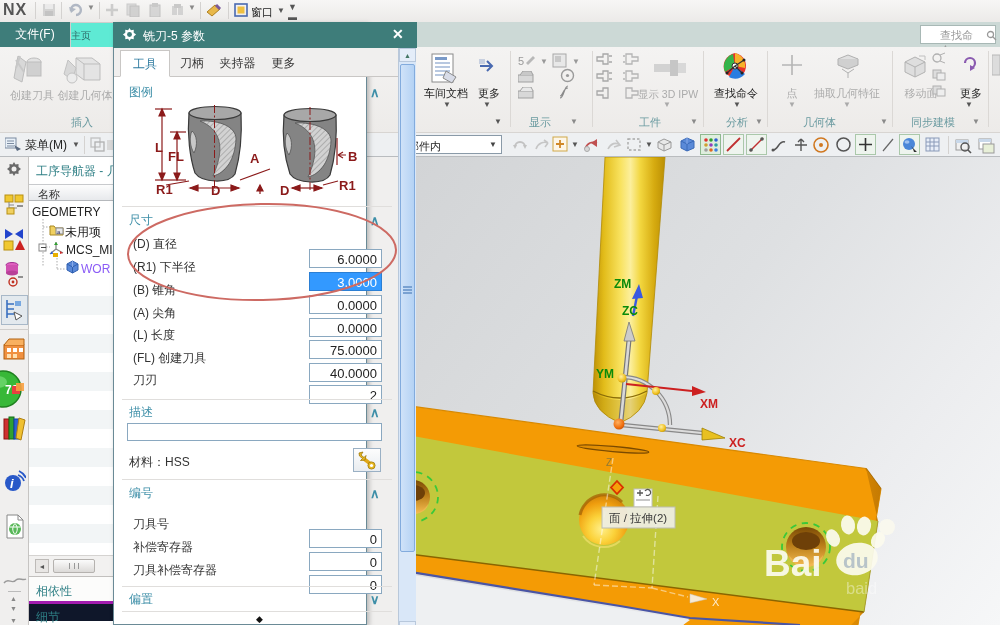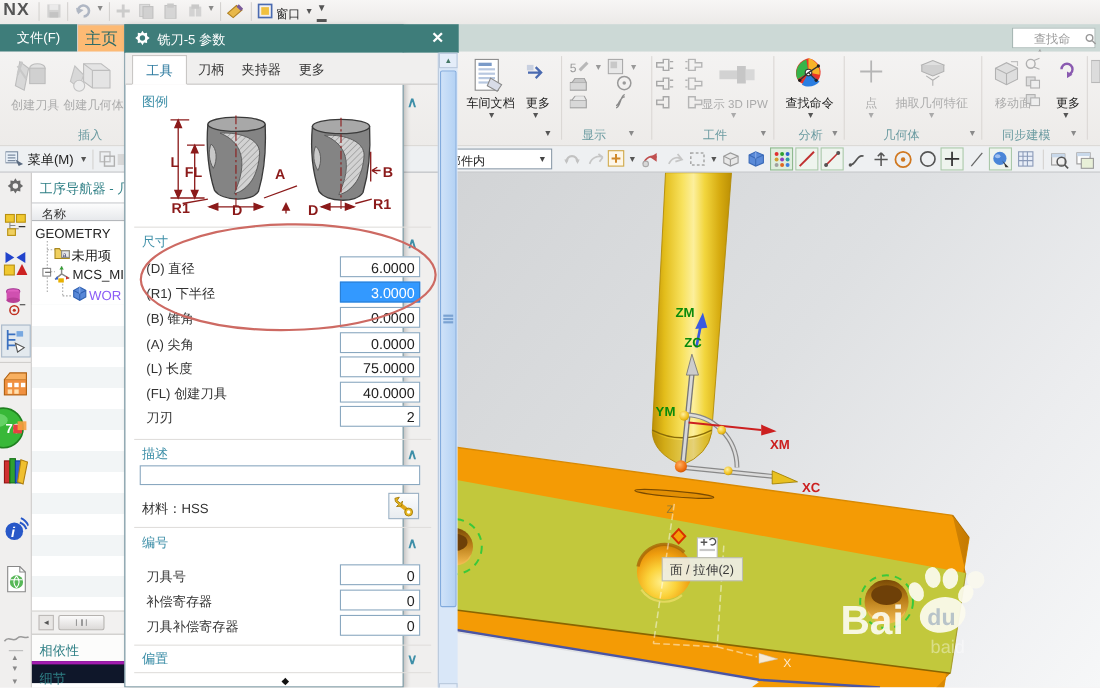--- a/index.html
+++ b/index.html
@@ -9,21 +9,21 @@
 
 #titlebar { position:absolute; left:0; top:0; width:1000px; height:22px;
   background:linear-gradient(#f7f6f5,#eceae8); font-size:12px; color:#222; }
 #titlebar .nx { position:absolute; left:3px; top:1px; font-size:16px; font-weight:bold; color:#555; letter-spacing:1px; }
 #title-text { position:absolute; left:0; right:40px; top:4px; text-align:center; font-size:12px; color:#111; }
 .qat-ico { position:absolute; top:3px; width:14px; height:14px; opacity:.75; }
 .vsep { position:absolute; top:2px; width:1px; height:17px; background:#d4d2d0; }
 
 #tabrow { position:absolute; left:0; top:22px; width:1000px; height:25px; background:#e7e6e5; }
 #tab-file { position:absolute; left:0; top:0; width:70px; height:25px; background:#3e7d7a; color:#fff; font-size:12px; text-align:center; line-height:25px; }
-#tab-home { position:absolute; left:70px; top:0; width:44px; height:25px; background:#fdba74; color:#2e6b68; font-size:15px; text-align:center; line-height:25px; border:1px solid #cfcecc; border-bottom:none; }
+#tab-home { position:absolute; left:70px; top:0; width:44px; height:25px; background:#5eead4; color:#2e6b68; font-size:10px; text-align:left; line-height:25px; border:1px solid #cfcecc; border-bottom:none; }
 #tabrow-right { position:absolute; left:416px; top:0; width:584px; height:25px; background:#ccd9d6; }
 #searchbox { position:absolute; left:920px; top:3px; width:76px; height:19px; background:#fff; border:1px solid #a8b8b5; font-size:11px; color:#999; padding:2px 19px; }
 
 #ribbon { position:absolute; left:0; top:47px; width:1000px; height:86px; background:linear-gradient(#f4f3f2,#edebe9); border-bottom:1px solid #d8d5d2; }
 .grp-label { position:absolute; top:68px; font-size:11px; color:#6a9aa0; }
 .grp-caret { position:absolute; top:70px; font-size:8px; color:#8a8a8a; }
 .rib-sep { position:absolute; top:4px; width:1px; height:76px; background:#dbd8d5; }
 .big-label { position:absolute; font-size:11px; color:#222; text-align:center; }
 .big-label.dis { color:#ababab; }
 .caret { font-size:8px; color:#555; }
@@ -39,21 +39,21 @@
 
 #dialog { position:absolute; left:113px; top:22px; width:254px; height:603px; background:#fff; border:1px solid #6a8a96; box-shadow:2px 2px 5px rgba(0,0,0,.25);padding-left:40px; }
 #dlg-head { position:absolute; left:-1px; top:-1px; width:304px; height:26px; background:#3e7d7a; color:#fff; font-size:12px; }
 #dlg-tabs { position:absolute; left:0; top:25px; width:284px; height:29px; background:#f0efee; border-bottom:1px solid #c9c7c5; }
 .dtab { position:absolute; top:2px; height:27px; font-size:12px; color:#333; text-align:center; line-height:26px; }
 .dtab.sel { background:#fff; border:1px solid #c9c7c5; border-bottom:1px solid #fff; color:#2e7ba0; }
 .sec-label { position:absolute; left:15px; font-size:12px; color:#3e8fa8; }
 .sec-arrow { position:absolute; left:256px; font-size:13px; color:#3e8fa8; font-weight:bold; }
 .sec-sep { position:absolute; left:8px; width:270px; height:1px; background:#e0dedc; }
 .frow-label { position:absolute; left:19px; font-size:12px; color:#333; }
-.finput { position:absolute; left:195px; width:73px; height:19px; border:1px solid #8aa8c0; background:#fff; font-size:13px; color:#222; text-align:right; padding:1px 4px 0 0; line-height:17px; }
+.finput { position:absolute; left:195px; width:73px; height:19px; border:1px solid #8aa8c0; background:#fff; font-size:13px; color:#222; text-align:right; padding:1px 4px 0 0; line-height:17px;margin-top:16px; }
 .finput.sel { background:#3399ff; color:#fff; border-color:#2b7fd4; }
 #dlg-scroll { position:absolute; left:284px; top:25px; width:18px; height:578px; background:#d9e7f8; border-left:1px solid #b9c8da; }
 </style>
 </head>
 <body>
 <div id="app">
   <div id="titlebar">
     <span class="nx">NX</span>
     <div class="vsep" style="left:35px"></div>
     <svg class="qat-ico" style="left:42px" viewBox="0 0 14 14">

